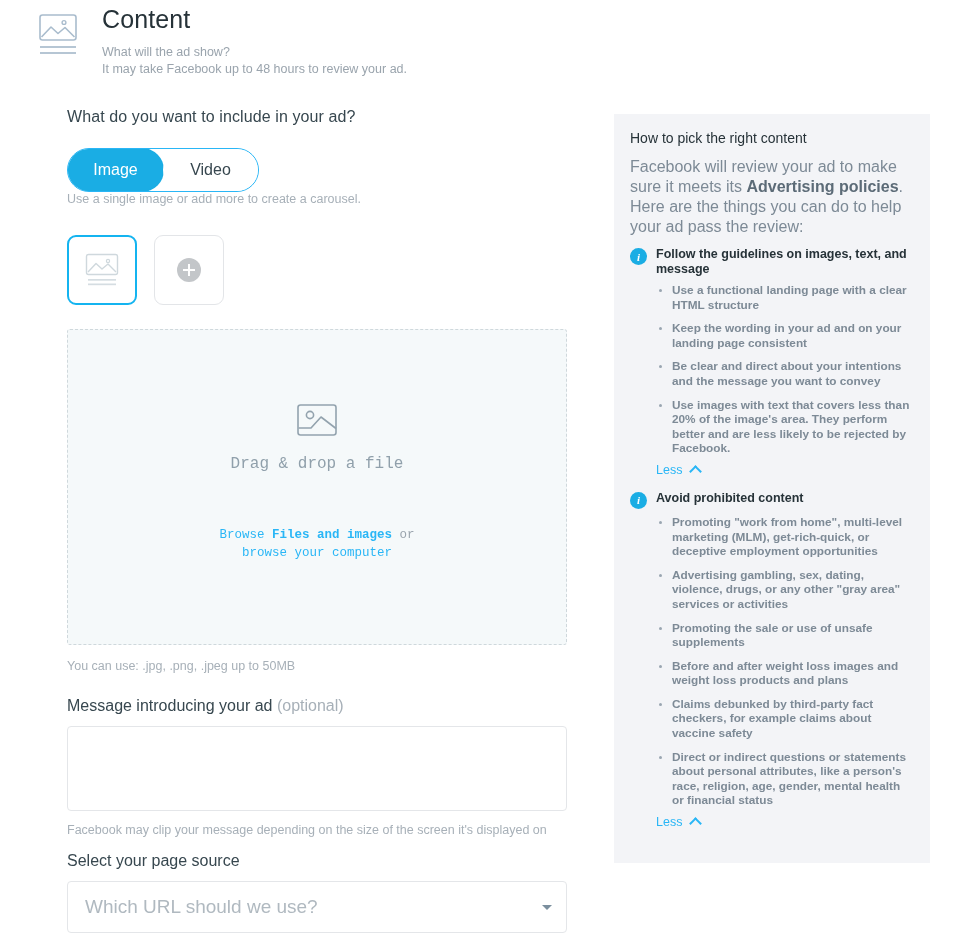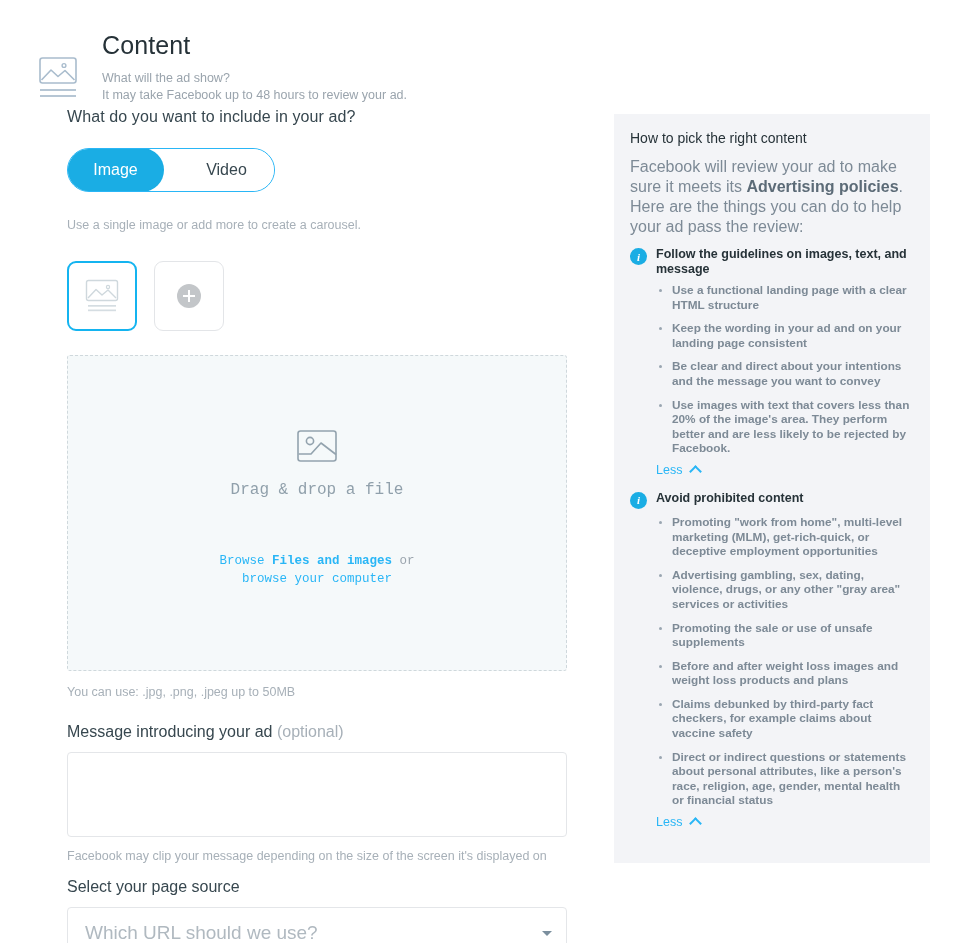--- a/index.html
+++ b/index.html
@@ -11,23 +11,23 @@
     font-family: "Liberation Sans", sans-serif;
     color: #37474f;
     overflow: hidden;
     position: relative;
   }
 
   
   .page-header {
     position: absolute;
     left: 36px;
-    top: 30px;
-    display: flex;
-    align-items: flex-end;
+    top: 4px;
+    display: flex;
+    align-items: flex-start;
   }
   .header-icon {
     width: 44px;
     height: 48px;
     margin-right: 22px;
     margin-top: 8px;
     flex: none;
   }
   .header-text { padding-top: 0; }
   .page-title {
@@ -60,21 +60,20 @@
   }
 
   
   .seg-toggle {
     display: inline-flex;
     border: 1px solid #29b6f6;
     border-radius: 24px;
     height: 44px;
     overflow: hidden;
     background: #fff;
-    gap: 16px;
   }
   .seg-btn {
     display: flex;
     align-items: center;
     justify-content: center;
     min-width: 95px;
     padding: 0 22px;
     font-size: 16px;
     cursor: pointer;
     background: #fff;
@@ -84,21 +83,20 @@
   }
   .seg-btn.active {
     background: #1aade4;
     color: #ffffff;
     box-shadow: 0 0 0 1px #1aade4;
   }
 
   .helper-under-toggle {
     font-size: 12.5px;
     color: #a7b0b8;
-    margin-top: 26px;
   }
 
   
   .thumb-row {
     display: flex;
     gap: 17px;
     margin-top: 29px;
   }
   .thumb {
     width: 70px;

